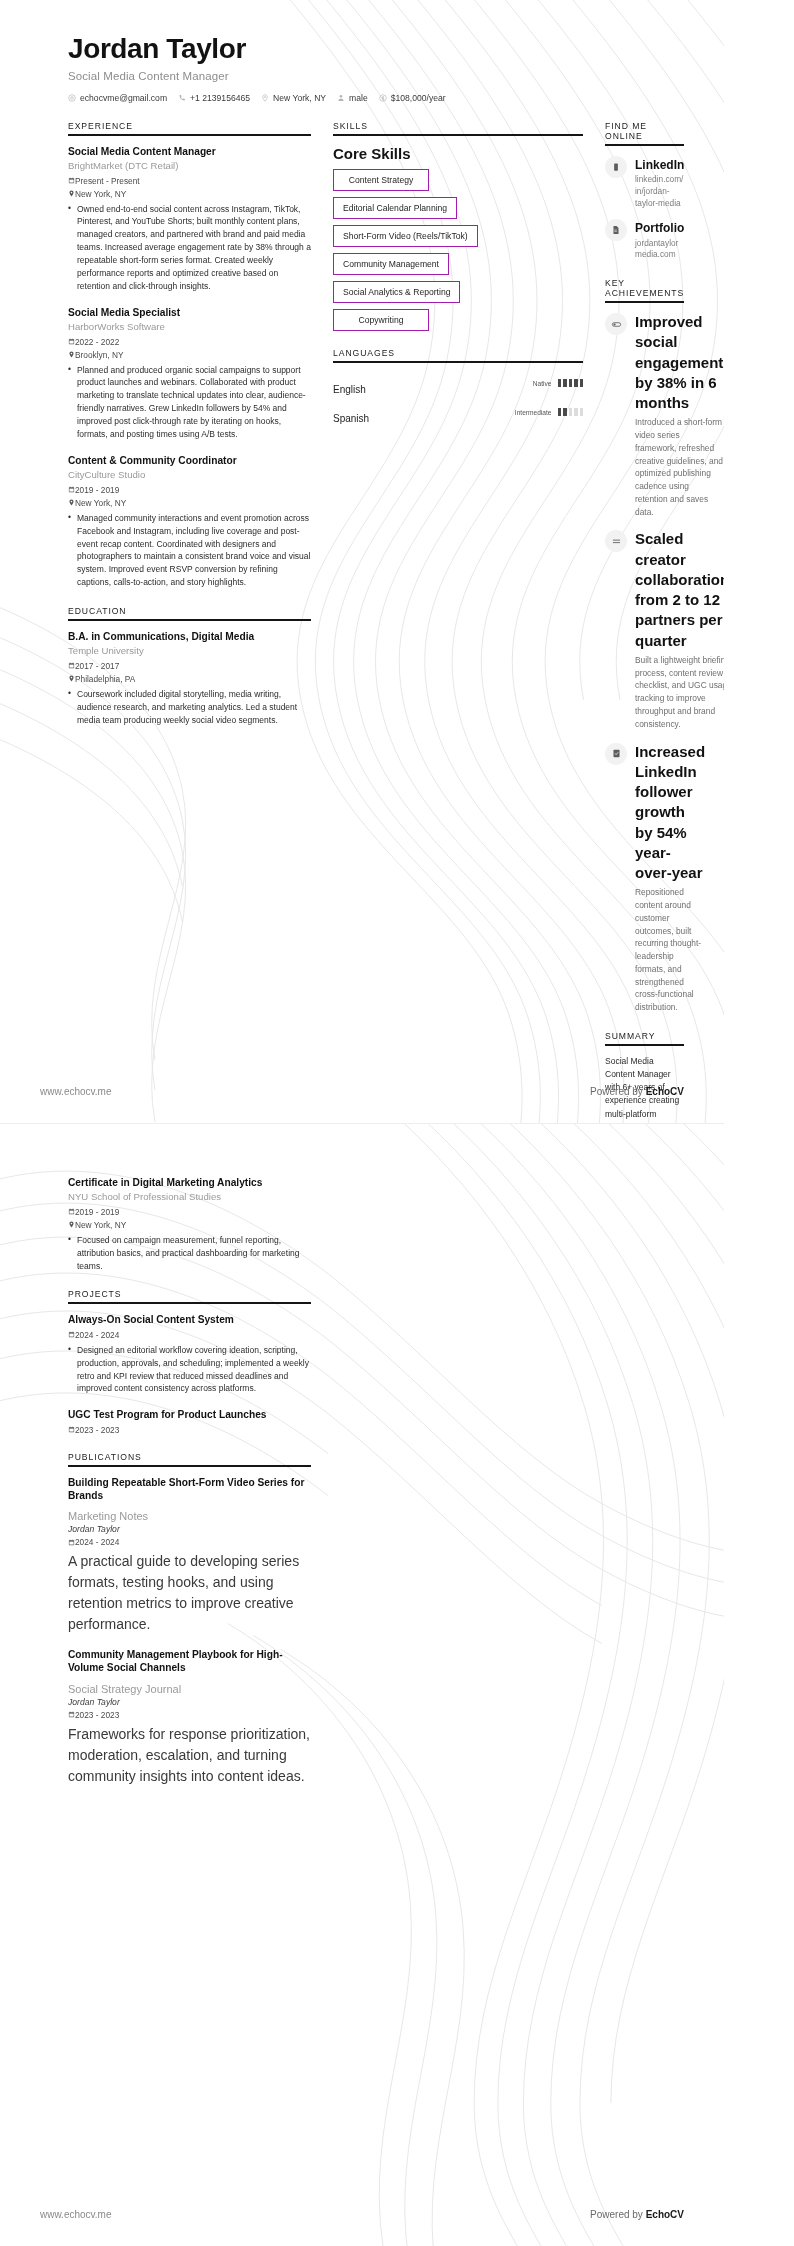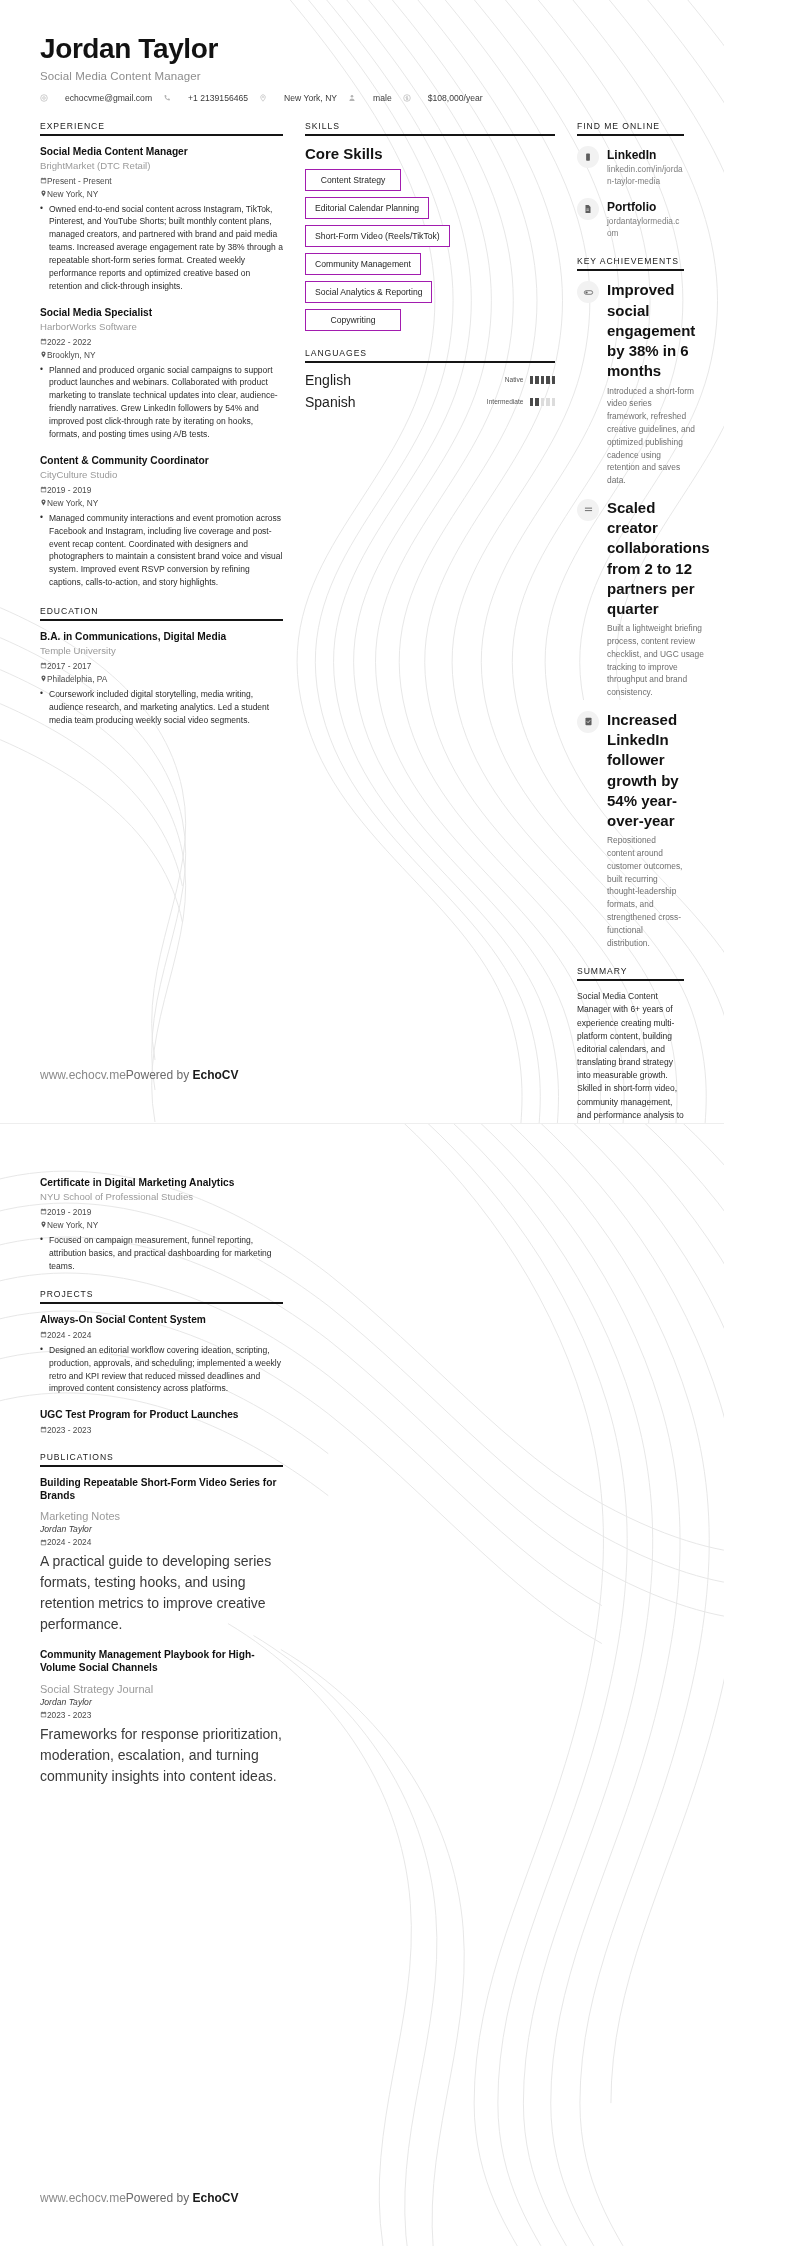--- a/index.html
+++ b/index.html
@@ -9,20 +9,21 @@
     font-family: "Liberation Sans", sans-serif;
     color: #1c1c1c;
     -webkit-font-smoothing: antialiased;
   }
   .page {
     position: relative;
     width: 724px;
     height: 1123px;
     background: #ffffff;
     overflow: hidden;
+    padding-left: 28px;
   }
   .page + .page { border-top: 1px solid #eeeeee; }
 
   
   .waves {
     position: absolute;
     inset: 0;
     z-index: 0;
     pointer-events: none;
   }
@@ -50,21 +51,21 @@
   }
   .contact-row {
     display: flex;
     flex-wrap: wrap;
     align-items: center;
     gap: 11px;
     margin-top: 11px;
     font-size: 8.6px;
     color: #3a3a3a;
   }
-  .contact-item { display: flex; align-items: center; gap: 17px; white-space: nowrap; justify-content: space-between; }
+  .contact-item { display: flex; align-items: center; gap: 4px; white-space: nowrap; justify-content: space-between; }
   .contact-item .ico { color: #b4b4b4; display: inline-flex; }
   .contact-item .ico svg { display: block; }
 
   
   .cols {
     display: grid;
     grid-template-columns: 243px 250px auto;
     column-gap: 22px;
     margin-top: 18px;
     align-items: start;
@@ -142,21 +143,21 @@
   }
 
   
   .lang-row {
     display: flex;
     align-items: center;
     justify-content: space-between;
     margin-bottom: 6px;
     gap: 6px;
   }
-  .lang-name { font-size: 14px; color: #1d1d1d; }
+  .lang-name { font-size: 10px; color: #1d1d1d; margin-top: 12px; }
   .lang-right { display: flex; align-items: center; gap: 6px; }
   .lang-level { font-size: 6.6px; color: #555; }
   .bars { display: flex; gap: 2px; }
   .bar { width: 3.5px; height: 8px; background: #dcdcdc; }
   .bar.on { background: #4a4a4a; }
 
   
   .link-item { display: flex; gap: 8px; margin-bottom: 9px; align-items: flex-start; }
   .badge {
     width: 22px; height: 22px; border-radius: 50%;
@@ -178,23 +179,23 @@
   .summary-text { font-size: 8.5px; line-height: 1.55; color: #2a2a2a; }
 
   
   .pub-journal { font-size: 11px; color: #9a9a9a; margin-top: 8px; }
   .pub-author { font-size: 8.6px; color: #3a3a3a; font-style: italic; margin-top: 2px; }
   .pub-desc { font-size: 14px; color: #3a3a3a; line-height: 1.5; margin-top: 4px; }
 
   
   .footer {
     position: absolute;
-    left: 40px; right: 40px; bottom: 41px;
-    display: flex; justify-content: flex-start; align-items: center;
-    font-size: 12px; color: #8a8a8a;
+    left: 40px; right: 40px; bottom: 26px;
+    display: flex; justify-content: space-between; align-items: center;
+    font-size: 10px; color: #8a8a8a;
     z-index: 3;
   }
   .footer .brand { color: #6a6a6a; }
   .footer .brand b { color: #1a1a1a; }
 </style>
 </head>
 <body>
 
 <div class="page">
   <div class="waves">

